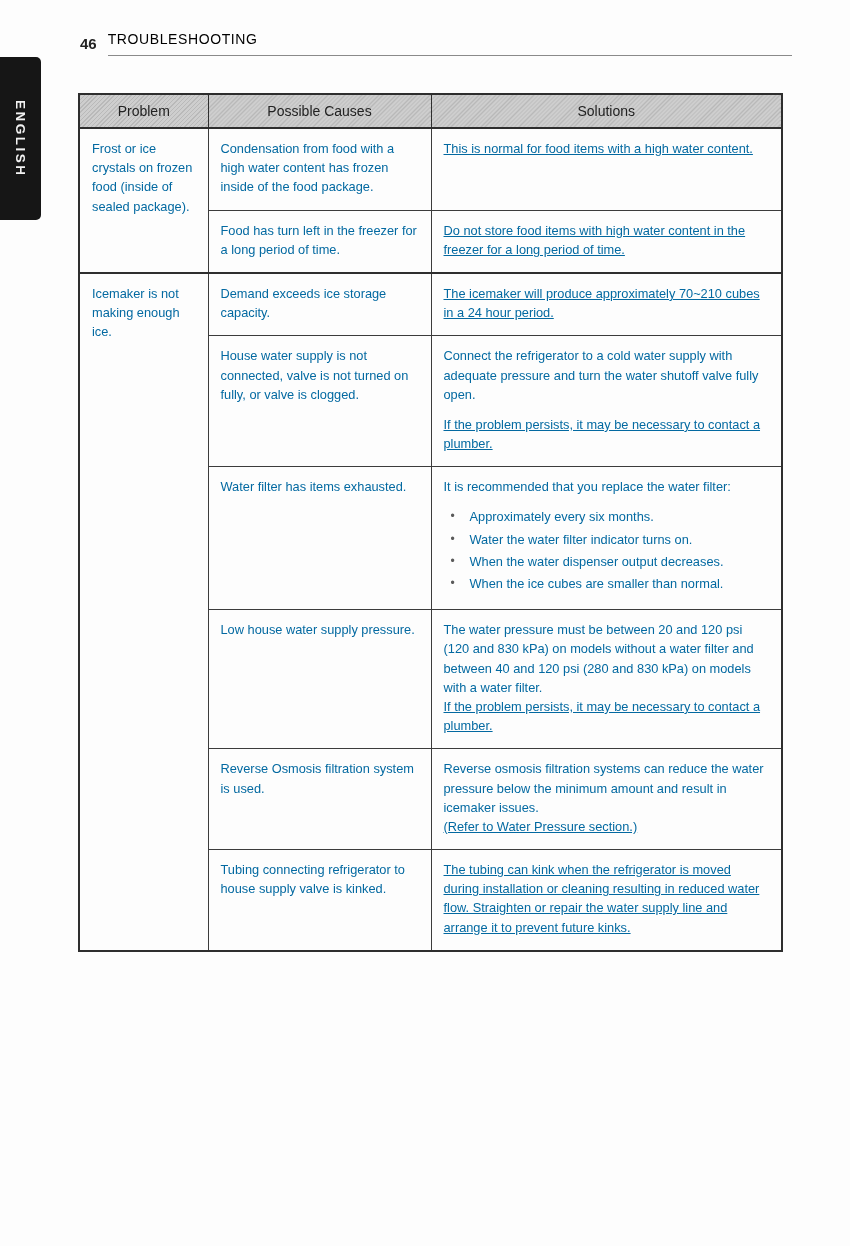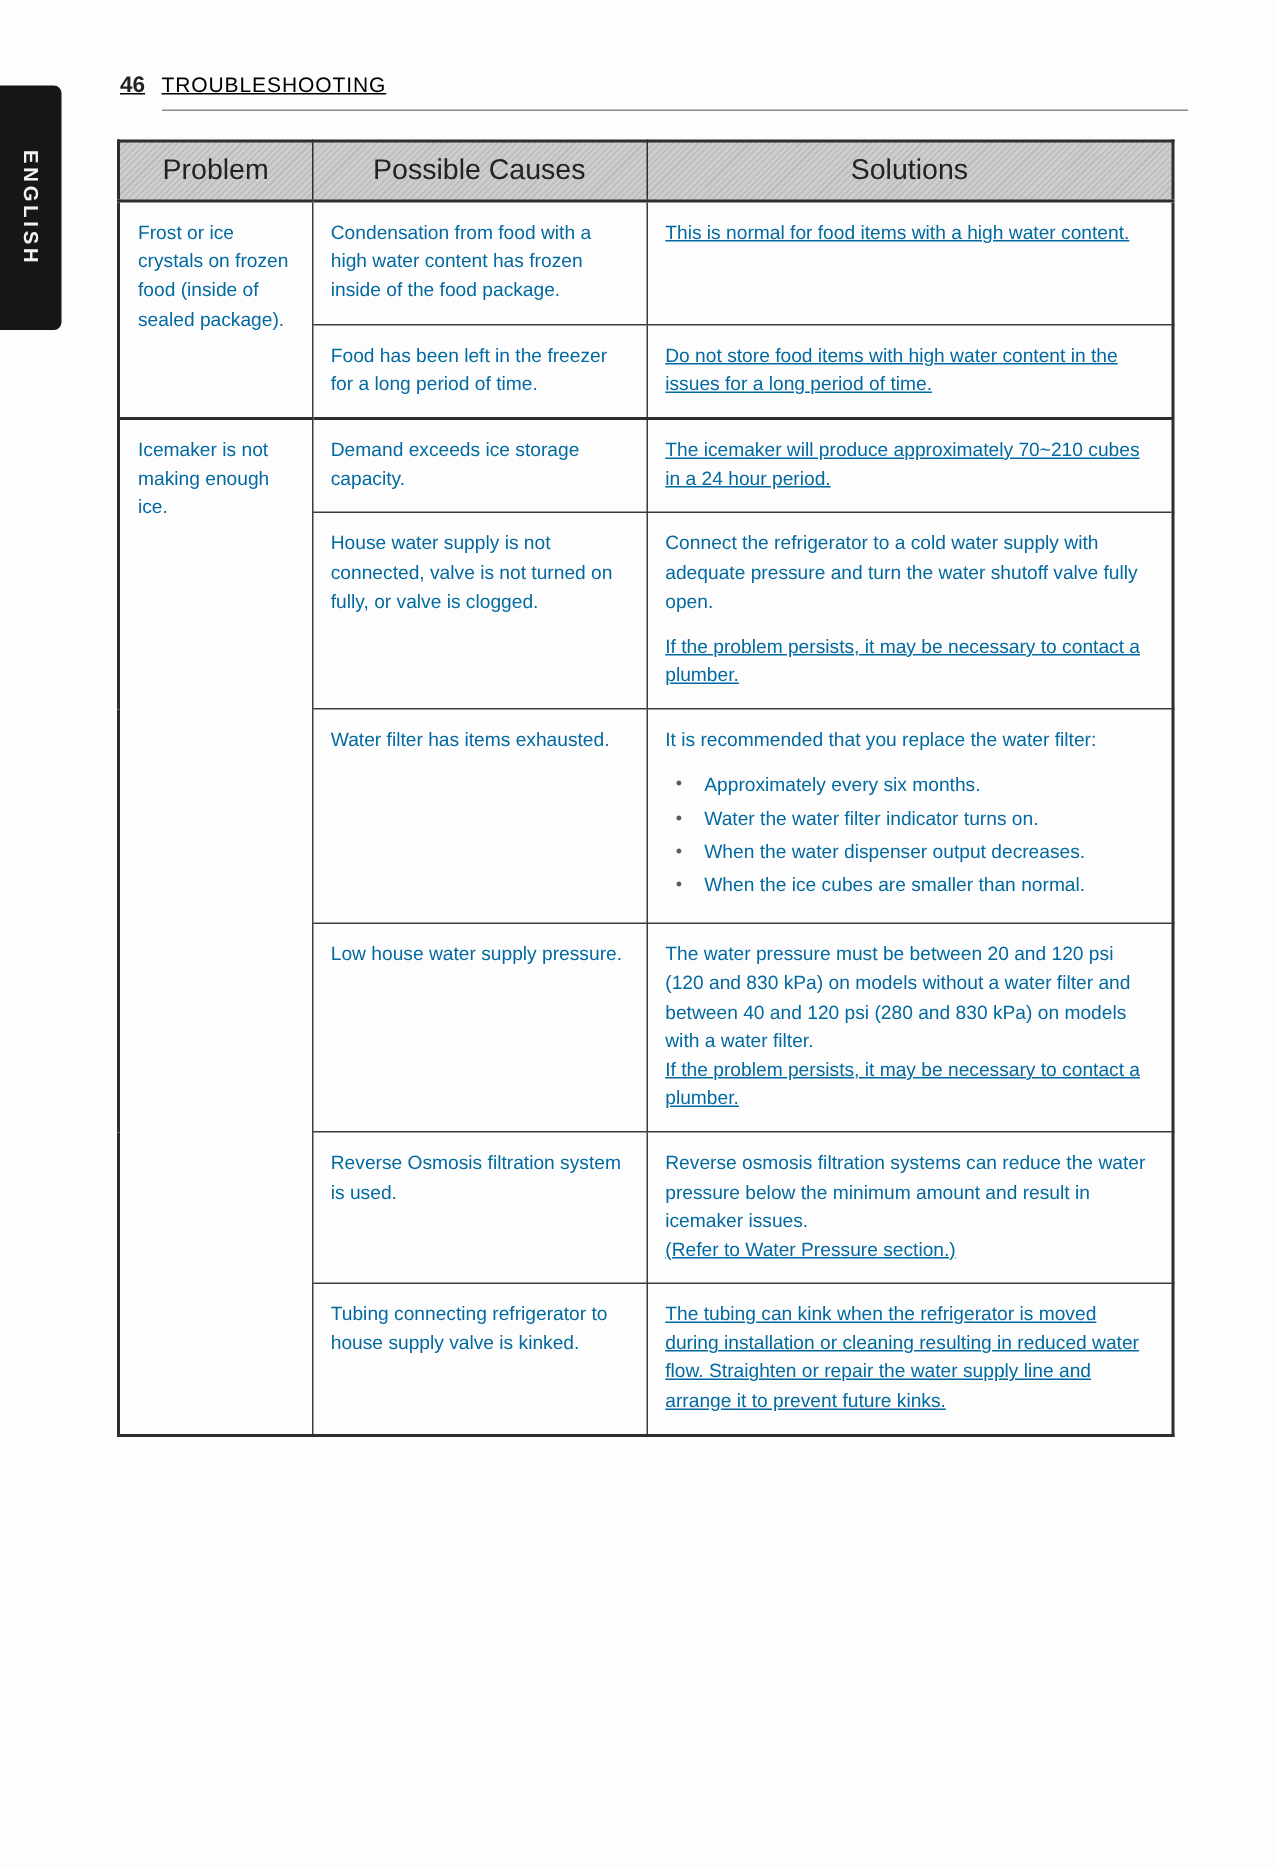--- a/index.html
+++ b/index.html
@@ -34,26 +34,25 @@
     writing-mode: vertical-rl;
     color: #f2f2f2;
     font-weight: bold;
     font-size: 13.5px;
     letter-spacing: 2.5px;
   }
 
   
   .page-header {
     position: absolute;
-    top: 48px;
+    top: 30px;
     left: 80px;
     width: 712px;
     display: flex;
-    align-items: flex-start;
-    text-decoration: underline;
+    align-items: center;
   }
   .page-num {
     font-weight: bold;
     font-size: 15px;
     color: #222222;
     margin-right: 11px;
     flex: 0 0 auto;
   }
   .title-wrap {
     flex: 1;
@@ -75,21 +74,21 @@
     border-collapse: collapse;
     border: 2px solid #2e2e2e;
     table-layout: fixed;
   }
   table.ts th {
     background-image: repeating-linear-gradient(135deg, #b9b9b9 0px, #b9b9b9 1px, #cecece 1px, #cecece 3px);
     background-color: #c6c6c6;
     border: 1px solid #2e2e2e;
     border-bottom: 2px solid #2e2e2e;
     font-weight: normal;
-    font-size: 19px;
+    font-size: 14px;
     color: #222222;
     padding: 8px 6px;
     text-align: center;
   }
   table.ts td {
     border: 1px solid #3c3c3c;
     vertical-align: top;
     padding: 10px 12px 13px 12px;
     font-size: 12.8px;
     line-height: 1.5;
@@ -150,23 +149,23 @@
     <tbody>
 
       <tr class="group-start">
         <td class="problem" rowspan="2">Frost or ice crystals on frozen food (inside of sealed package).</td>
         <td class="cause">Condensation from food with a high water content has frozen inside of the food package.</td>
         <td class="solution">
           <p>This is normal for food items with a high water content.</p>
         </td>
       </tr>
       <tr>
-        <td class="cause">Food has been left in the freezer for a long period of time.</td>
-        <td class="solution">
-          <p>Do not store food items with high water content in the issues for a long period of time.</p>
+        <td class="cause">Food has turn left in the freezer for a long period of time.</td>
+        <td class="solution">
+          <p>Do not store food items with high water content in the freezer for a long period of time.</p>
         </td>
       </tr>
 
       <tr class="group-start">
         <td class="problem" rowspan="6">Icemaker is not making enough ice.</td>
         <td class="cause">Demand exceeds ice storage capacity.</td>
         <td class="solution">
           <p>The icemaker will produce approximately 70~210 cubes in a 24 hour period.</p>
         </td>
       </tr>

